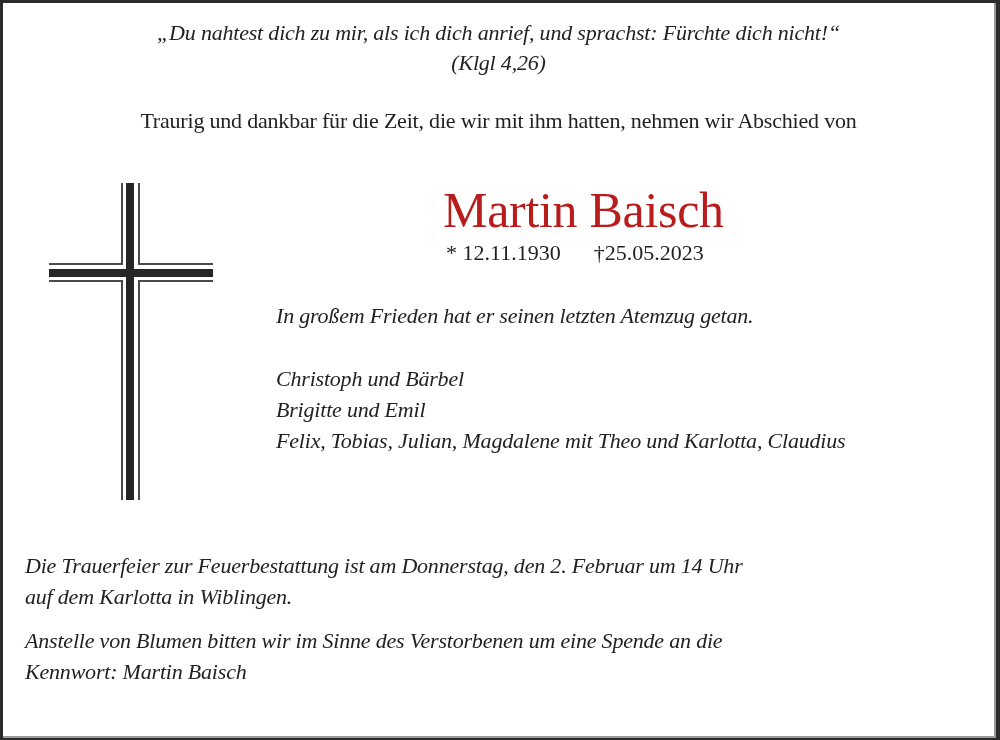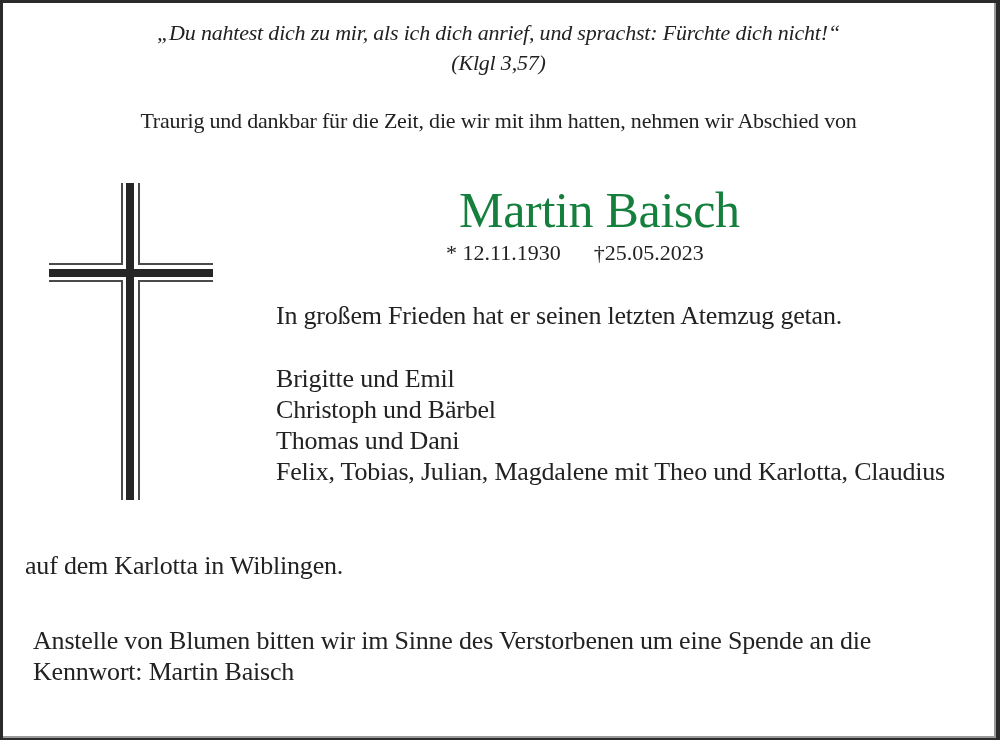--- a/index.html
+++ b/index.html
@@ -25,42 +25,41 @@
       font-style: italic; font-size: 22px; line-height: 28px;
       letter-spacing: -0.2px;
     }
     .intro {
       left: 0; width: 991px; text-align: center;
       font-size: 22px; line-height: 28px; letter-spacing: -0.2px;
     }
     .name {
       left: 440px; top: 177px;
       font-size: 50px; line-height: 60px; letter-spacing: -0.3px;
-      color: #15803d;
-      margin-left: 16px;
+      color: #b91c1c;
     }
     .dates {
       left: 443px; top: 236px;
       font-size: 22px; line-height: 28px;
     }
     .dates span { display: inline-block; }
     .dates .sep { width: 22px; }
     .body-text {
-      font-size: 26px; line-height: 31px; letter-spacing: -0.2px;
+      font-size: 22px; line-height: 31px; letter-spacing: -0.2px; font-style: italic;
     }
     .cross { position: absolute; left: 43px; top: 177px; width: 170px; height: 323px; }
     .bar { position: absolute; background: #262626; }
   </style>
 </head>
 <body>
 
 <div class="card">
 
   <div class="abs quote" style="top:16px;">„Du nahtest dich zu mir, als ich dich anrief,  und sprachst: Fürchte dich nicht!“</div>
-  <div class="abs quote" style="top:46px;">(Klgl 3,57)</div>
+  <div class="abs quote" style="top:46px;">(Klgl 4,26)</div>
 
   <div class="abs intro" style="top:104px;">Traurig und dankbar für die Zeit, die wir mit ihm hatten, nehmen wir Abschied von</div>
 
   <div class="cross">
 
     <div class="bar" style="left:75px; top:3px; width:2px; height:317px; background:#4a4a4a;"></div>
     <div class="bar" style="left:80px; top:3px; width:8px; height:317px;"></div>
     <div class="bar" style="left:92px; top:3px; width:2px; height:317px; background:#4a4a4a;"></div>
 
     <div class="bar" style="left:3px; top:83px; width:74px; height:2px; background:#4a4a4a;"></div>
@@ -84,28 +83,28 @@
   <div class="abs dates">
     <span>*</span>
     <span>12.11.1930</span>
     <span class="sep"></span>
     <span>†</span><span>25.05.2023</span>
   </div>
 
   <div class="abs body-text" style="left:273px; top:297px;">In großem Frieden hat er seinen letzten Atemzug getan.</div>
 
   <div class="abs body-text" style="left:273px; top:360px;">
+    <div>Christoph und Bärbel</div>
     <div>Brigitte und Emil</div>
-    <div>Christoph und Bärbel</div>
-    <div>Thomas und Dani</div>
     <div>Felix, Tobias, Julian, Magdalene mit Theo und Karlotta, Claudius</div>
   </div>
 
   <div class="abs body-text" style="left:22px; top:547px;">
+    <div>Die Trauerfeier zur Feuerbestattung ist am Donnerstag, den 2. Februar um 14 Uhr</div>
     <div>auf dem Karlotta in Wiblingen.</div>
   </div>
 
-  <div class="abs body-text" style="left:22px; top:622px;margin-left:8px;">
+  <div class="abs body-text" style="left:22px; top:622px;">
     <div>Anstelle von Blumen bitten wir im Sinne des Verstorbenen um eine Spende an die</div>
     <div>Kennwort: Martin Baisch</div>
   </div>
 
 </div>
 
 </body></html>

